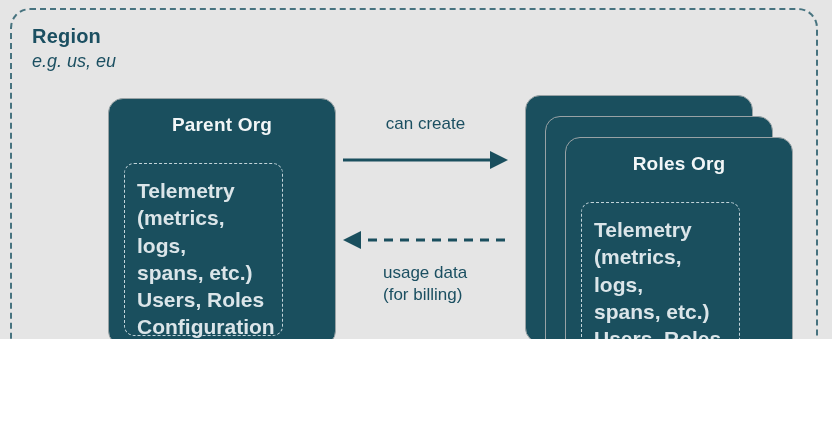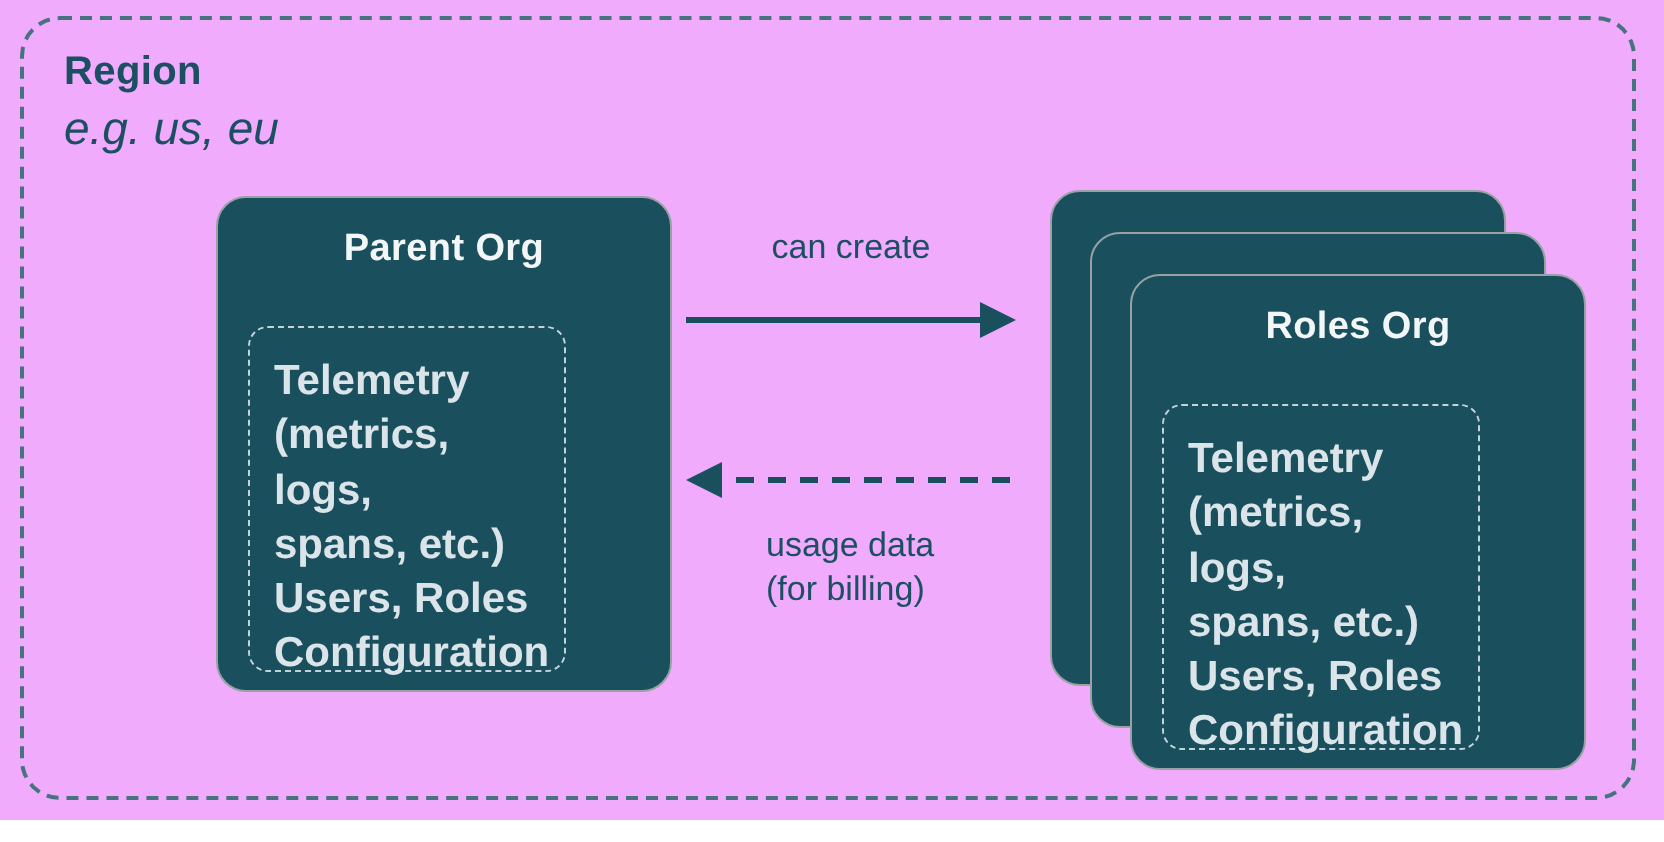--- a/index.html
+++ b/index.html
@@ -4,22 +4,22 @@
 <style>
   html, body {
     margin: 0;
     padding: 0;
     background: #ffffff;
     font-family: "Liberation Sans", "DejaVu Sans", sans-serif;
   }
   .canvas {
     position: relative;
     width: 832px;
-    height: 410px;
-    background: #f0abfc;
+    height: 339px;
+    background: #e5e5e5;
     overflow: hidden;
   }
   
   .region {
     position: absolute;
     left: 10px;
     top: 8px;
     width: 808px;
     height: 392px;
     border: 2px dashed #47737f;
@@ -32,21 +32,21 @@
     top: 15px;
     font-size: 20px;
     font-weight: 600;
     color: #1b4f61;
     letter-spacing: 0.2px;
   }
   .region-subtitle {
     position: absolute;
     left: 20px;
     top: 41px;
-    font-size: 23px;
+    font-size: 18px;
     font-style: italic;
     color: #1b4f61;
   }
   
   .org-box {
     position: absolute;
     width: 228px;
     height: 248px;
     background: #1a4f5e;
     border: 1px solid #98a2a5;

